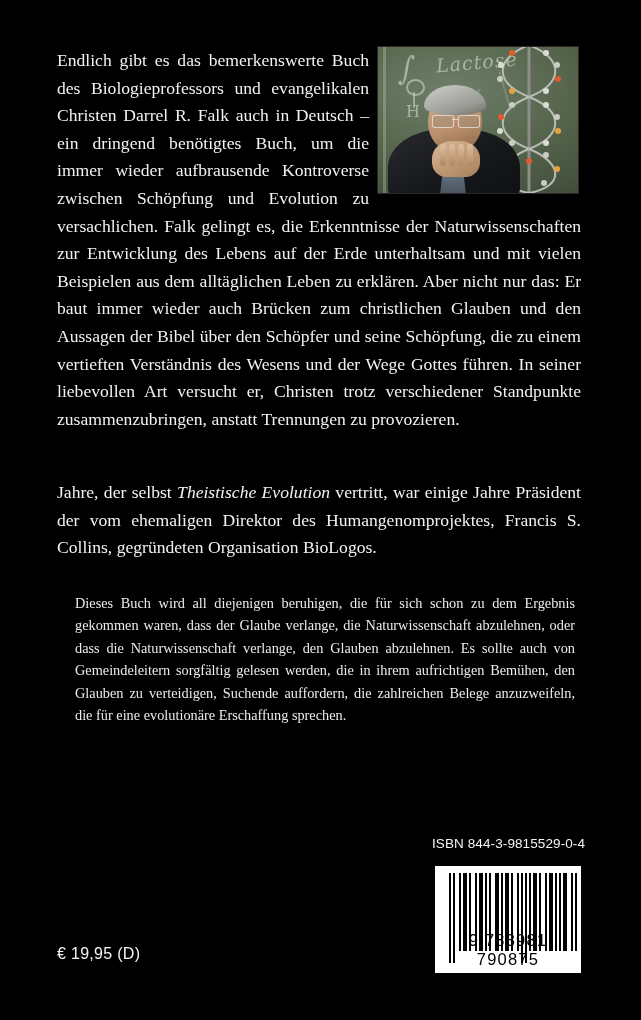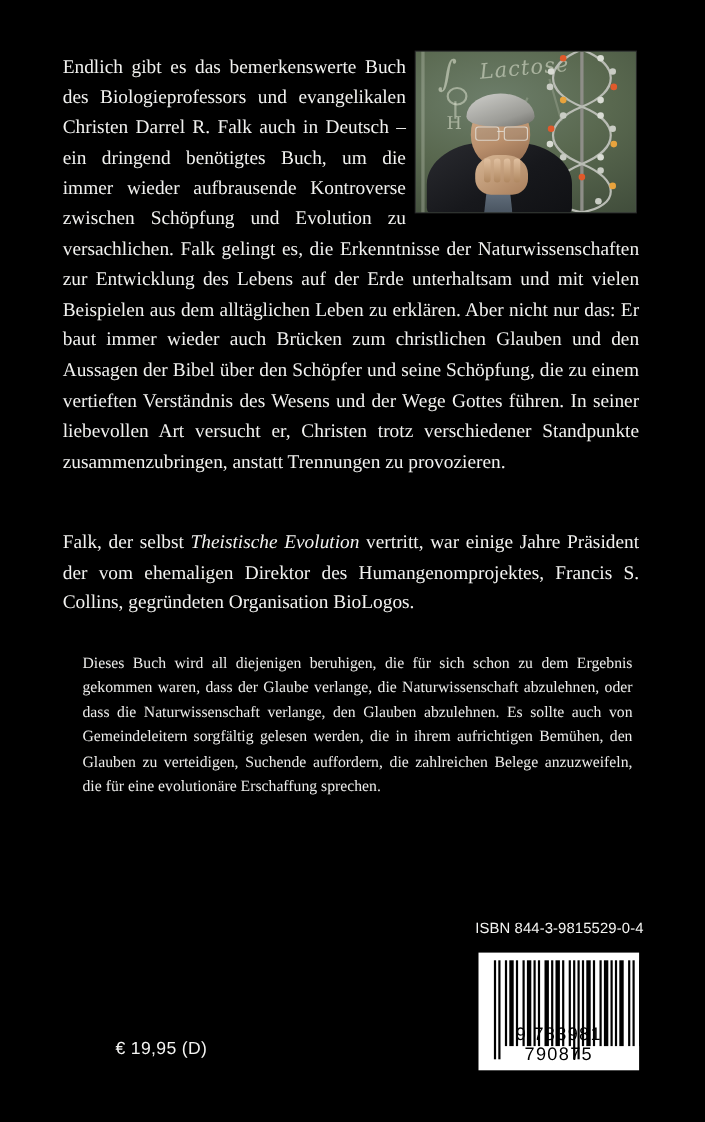--- a/index.html
+++ b/index.html
@@ -306,21 +306,20 @@
 
   
   .price {
     position: absolute;
     left: 57px;
     top: 945px;
     font-family: "Liberation Sans", "DejaVu Sans", sans-serif;
     font-size: 16px;
     color: #f4f4f2;
     letter-spacing: 0.3px;
-    margin-left: 48px;
   }
 </style>
 </head>
 <body>
 
 <div class="page">
 
   <div class="photo">
     <div class="photo-inner">
       <div class="board"></div>
@@ -386,21 +385,21 @@
       </div>
     </div>
   </div>
 
   <div class="blurb">
     <div class="float-ph"></div>
     <p>Endlich gibt es das bemerkenswerte Buch des Biologieprofessors und evangelikalen Christen Darrel R. Falk auch in Deutsch – ein dringend benötigtes Buch, um die immer wieder aufbrausende Kontroverse zwischen Schöpfung und Evolution zu versachlichen. Falk gelingt es, die Erkenntnisse der Naturwissenschaften zur Entwicklung des Lebens auf der Erde unterhaltsam und mit vielen Beispielen aus dem alltäglichen Leben zu erklären. Aber nicht nur das: Er baut immer wieder auch Brücken zum christlichen Glauben und den Aussagen der Bibel über den Schöpfer und seine Schöpfung, die zu einem vertieften Verständnis des Wesens und der Wege Gottes führen. In seiner liebevollen Art versucht er, Christen trotz verschiedener Standpunkte zusammenzubringen, anstatt Trennungen zu provozieren.</p>
   </div>
 
   <div class="para2">
-    <p><span>Falk, der selbst </span><em>Theistische Evolution</em><span> vertritt, war einige Jahre Präsident der vom ehemaligen Direktor des Humangenomprojektes, Francis S. Collins, gegründeten Organisation BioLogos.</span></p>
+    <p><span>Jahre, der selbst </span><em>Theistische Evolution</em><span> vertritt, war einige Jahre Präsident der vom ehemaligen Direktor des Humangenomprojektes, Francis S. Collins, gegründeten Organisation BioLogos.</span></p>
   </div>
 
   <div class="quote">
     <p>Dieses Buch wird all diejenigen beruhigen, die für sich schon zu dem Ergebnis gekommen waren, dass der Glaube verlange, die Naturwissenschaft abzulehnen, oder dass die Naturwissenschaft verlange, den Glauben abzulehnen. Es sollte auch von Gemeindeleitern sorgfältig gelesen werden, die in ihrem aufrichtigen Bemühen, den Glauben zu verteidigen, Suchende auffordern, die zahlreichen Belege anzuzweifeln, die für eine evolutionäre Erschaffung sprechen.</p>
   </div>
 
   <div class="isbn">ISBN 844-3-9815529-0-4</div>
 
   <div class="barcode-box">
     <div class="bars">

